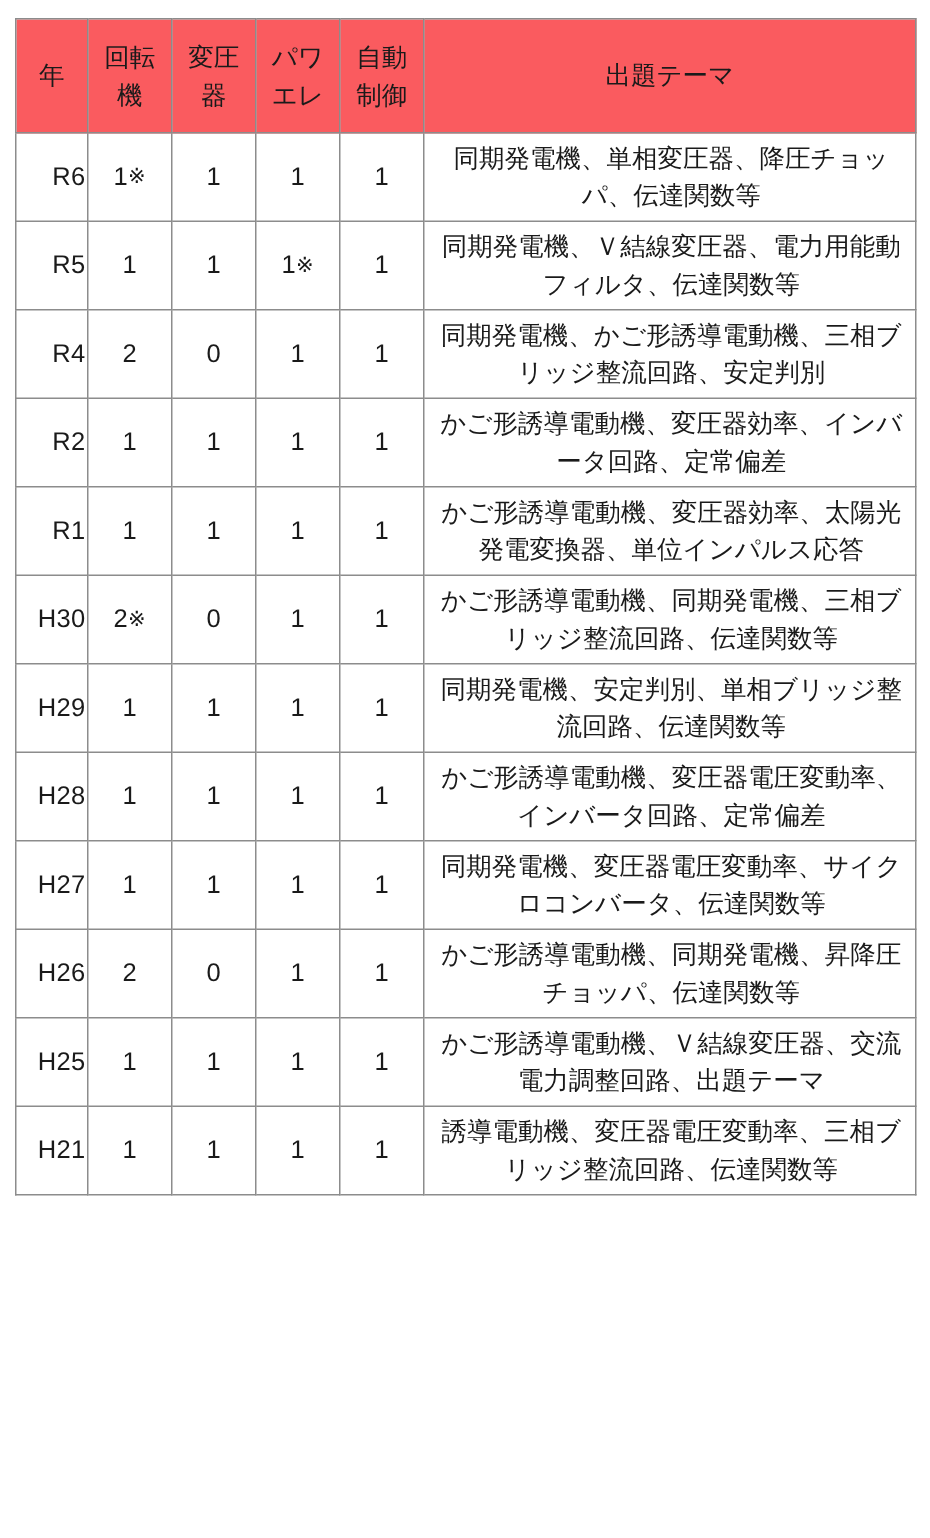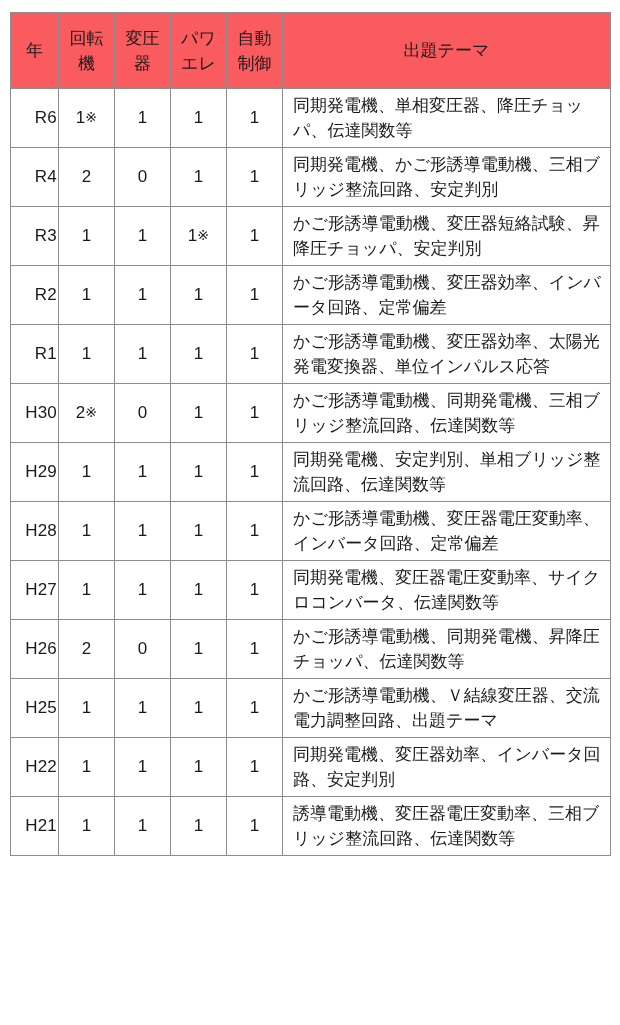--- a/index.html
+++ b/index.html
@@ -76,21 +76,21 @@
     text-align: center;
     white-space: nowrap;
     letter-spacing: 0.2px;
   }
   td.cell-num .mark {
     font-size: 14px;
     vertical-align: 1px;
   }
 
   td.cell-theme {
-    text-align: left;
+    text-align: center;
     padding: 4px 8px 4px 10px;
     line-height: 25px;
     font-size: 17px;
     word-break: break-all;
   }
 </style>
 </head>
 <body>
 
 <div class="sheet">
@@ -132,36 +132,36 @@
     <tbody>
         <tr>
           <td class="cell-year">R6</td>
           <td class="cell-num">1<span class="mark">※</span></td>
           <td class="cell-num">1</td>
           <td class="cell-num">1</td>
           <td class="cell-num">1</td>
           <td class="cell-theme">同期発電機、単相変圧器、降圧チョッパ、伝達関数等</td>
         </tr>
         <tr>
+          <td class="cell-year">R5</td>
+          <td class="cell-num">1</td>
+          <td class="cell-num">1</td>
+          <td class="cell-num">1<span class="mark">※</span></td>
+          <td class="cell-num">1</td>
+          <td class="cell-theme">同期発電機、Ｖ結線変圧器、電力用能動フィルタ、伝達関数等</td>
+        </tr>
+        <tr>
           <td class="cell-year">R4</td>
           <td class="cell-num">2</td>
           <td class="cell-num">0</td>
           <td class="cell-num">1</td>
           <td class="cell-num">1</td>
           <td class="cell-theme">同期発電機、かご形誘導電動機、三相ブリッジ整流回路、安定判別</td>
         </tr>
         <tr>
-          <td class="cell-year">R3</td>
-          <td class="cell-num">1</td>
-          <td class="cell-num">1</td>
-          <td class="cell-num">1<span class="mark">※</span></td>
-          <td class="cell-num">1</td>
-          <td class="cell-theme">かご形誘導電動機、変圧器短絡試験、昇降圧チョッパ、安定判別</td>
-        </tr>
-        <tr>
           <td class="cell-year">R2</td>
           <td class="cell-num">1</td>
           <td class="cell-num">1</td>
           <td class="cell-num">1</td>
           <td class="cell-num">1</td>
           <td class="cell-theme">かご形誘導電動機、変圧器効率、インバータ回路、定常偏差</td>
         </tr>
         <tr>
           <td class="cell-year">R1</td>
           <td class="cell-num">1</td>
@@ -212,28 +212,20 @@
         </tr>
         <tr>
           <td class="cell-year">H25</td>
           <td class="cell-num">1</td>
           <td class="cell-num">1</td>
           <td class="cell-num">1</td>
           <td class="cell-num">1</td>
           <td class="cell-theme">かご形誘導電動機、Ｖ結線変圧器、交流電力調整回路、出題テーマ</td>
         </tr>
         <tr>
-          <td class="cell-year">H22</td>
-          <td class="cell-num">1</td>
-          <td class="cell-num">1</td>
-          <td class="cell-num">1</td>
-          <td class="cell-num">1</td>
-          <td class="cell-theme">同期発電機、変圧器効率、インバータ回路、安定判別</td>
-        </tr>
-        <tr>
           <td class="cell-year">H21</td>
           <td class="cell-num">1</td>
           <td class="cell-num">1</td>
           <td class="cell-num">1</td>
           <td class="cell-num">1</td>
           <td class="cell-theme">誘導電動機、変圧器電圧変動率、三相ブリッジ整流回路、伝達関数等</td>
         </tr>
       </tbody>
   </table>
 </div>

